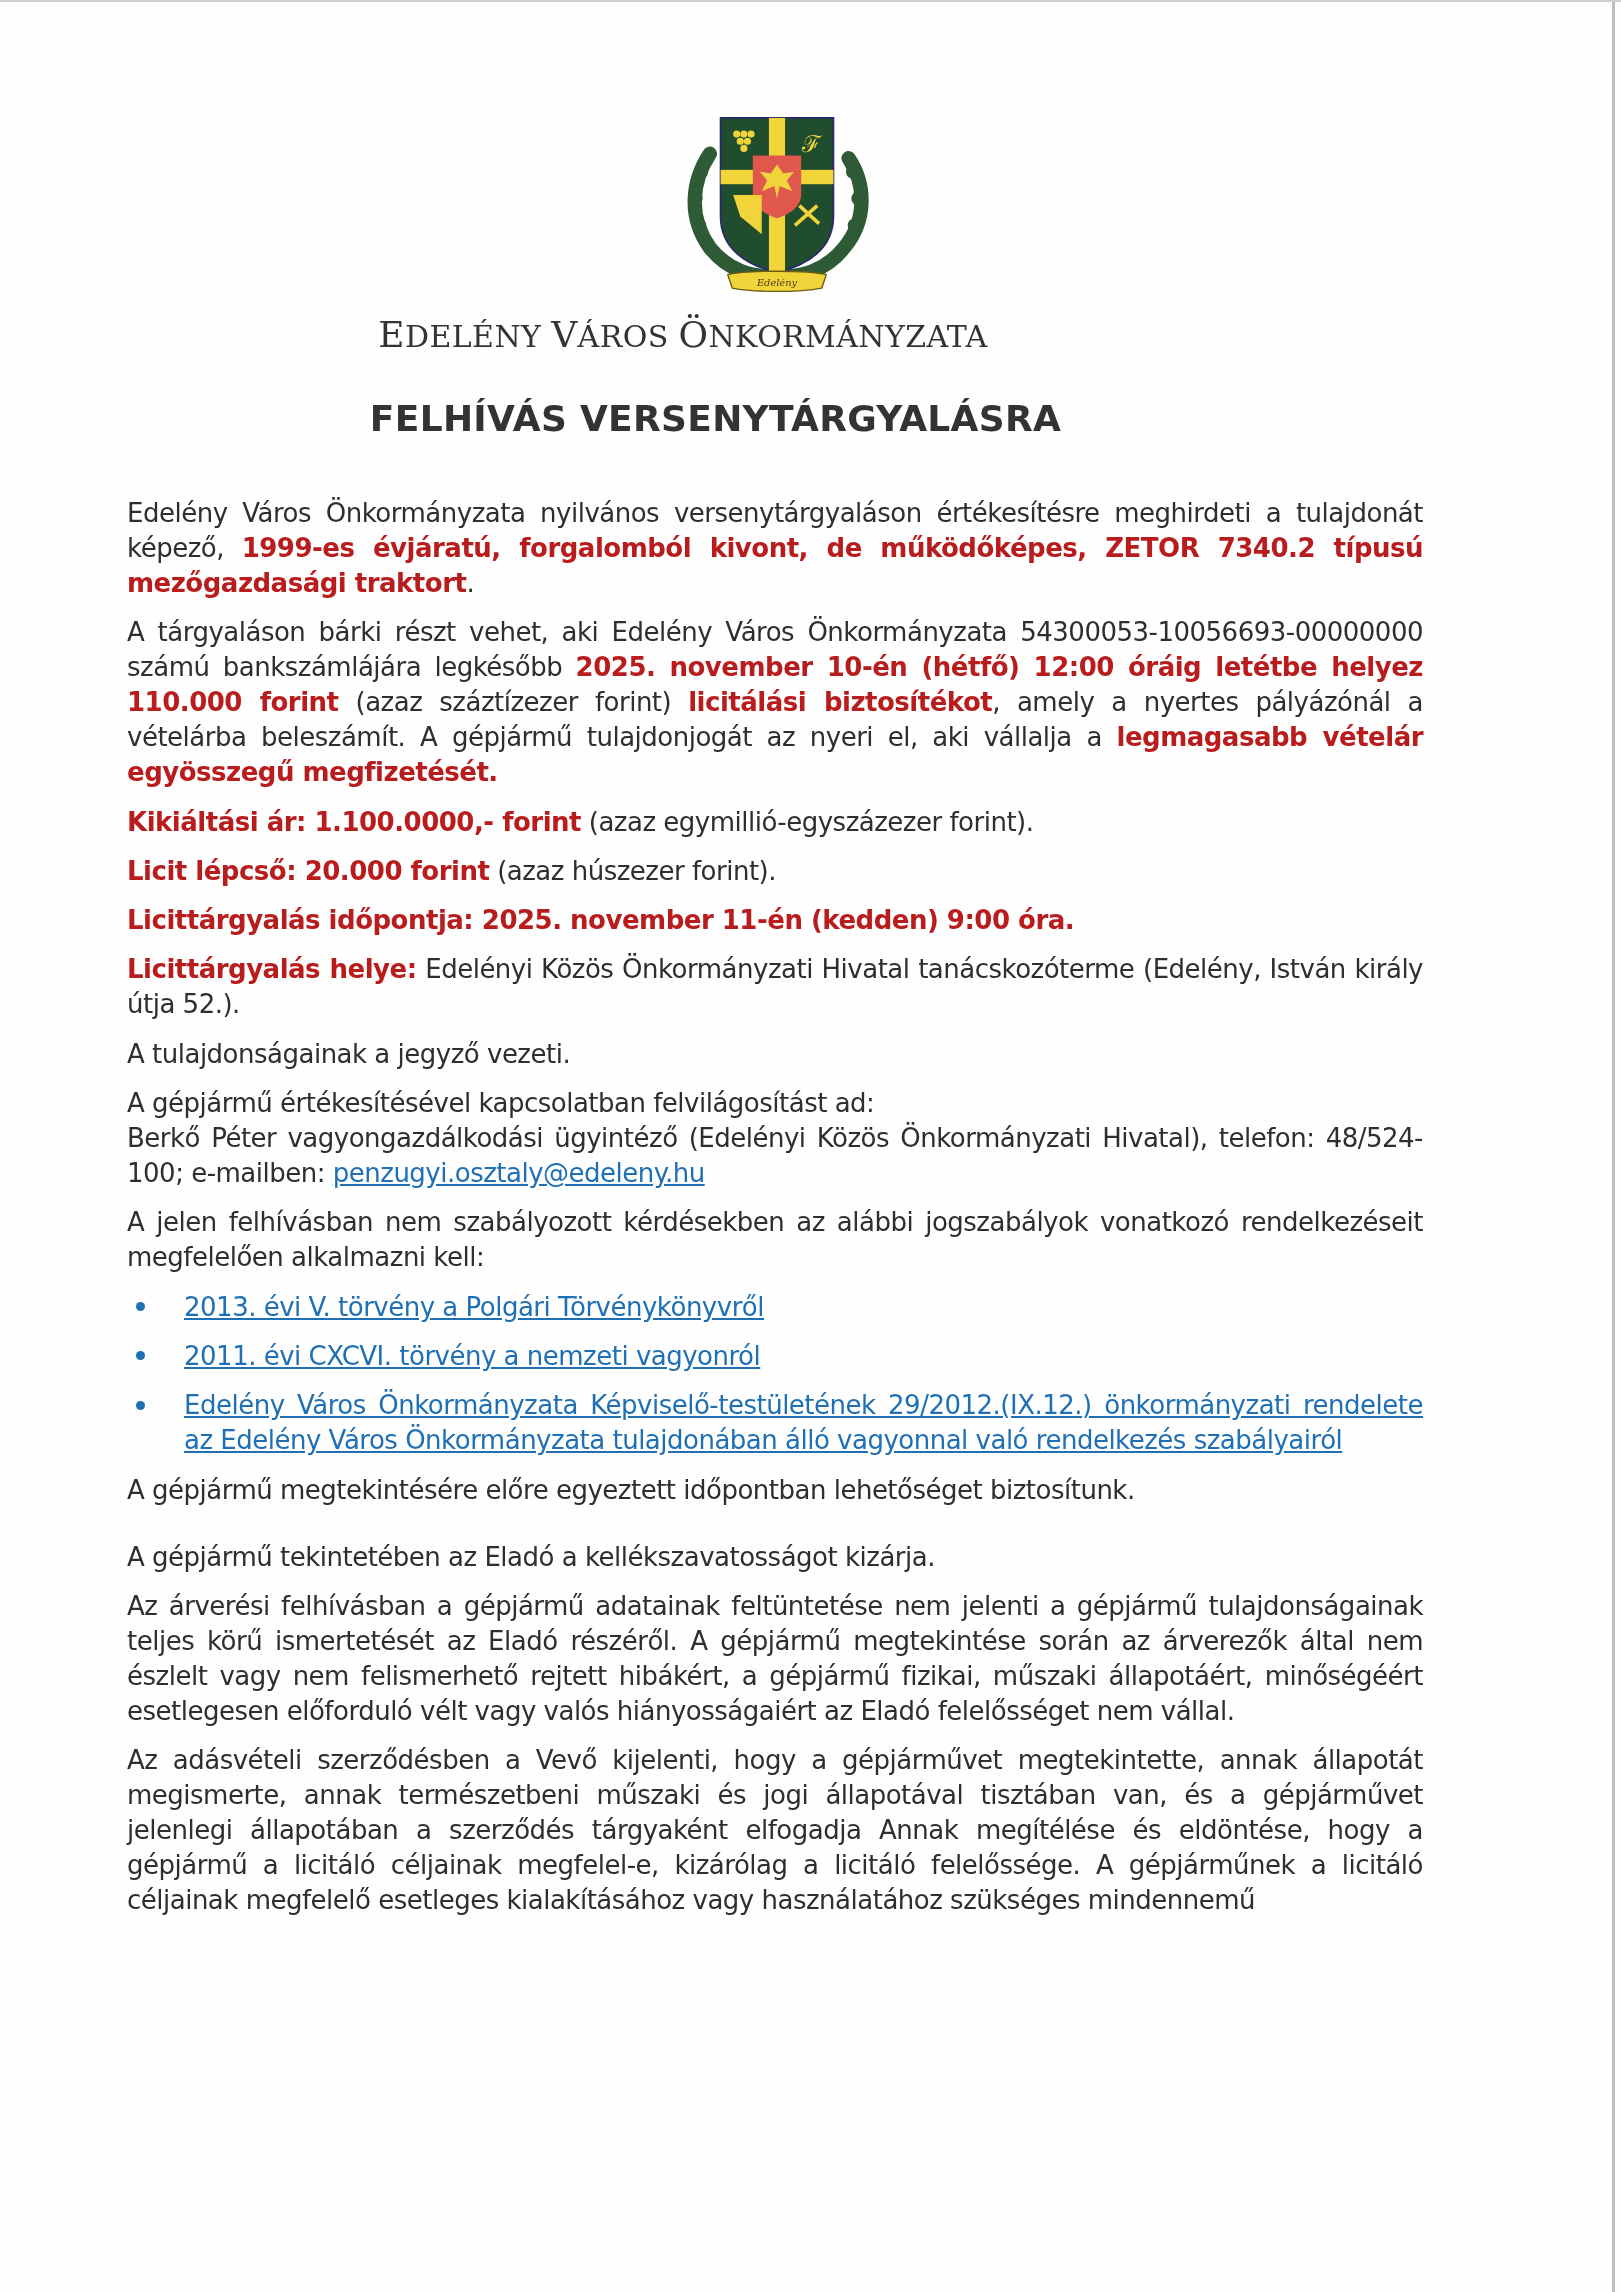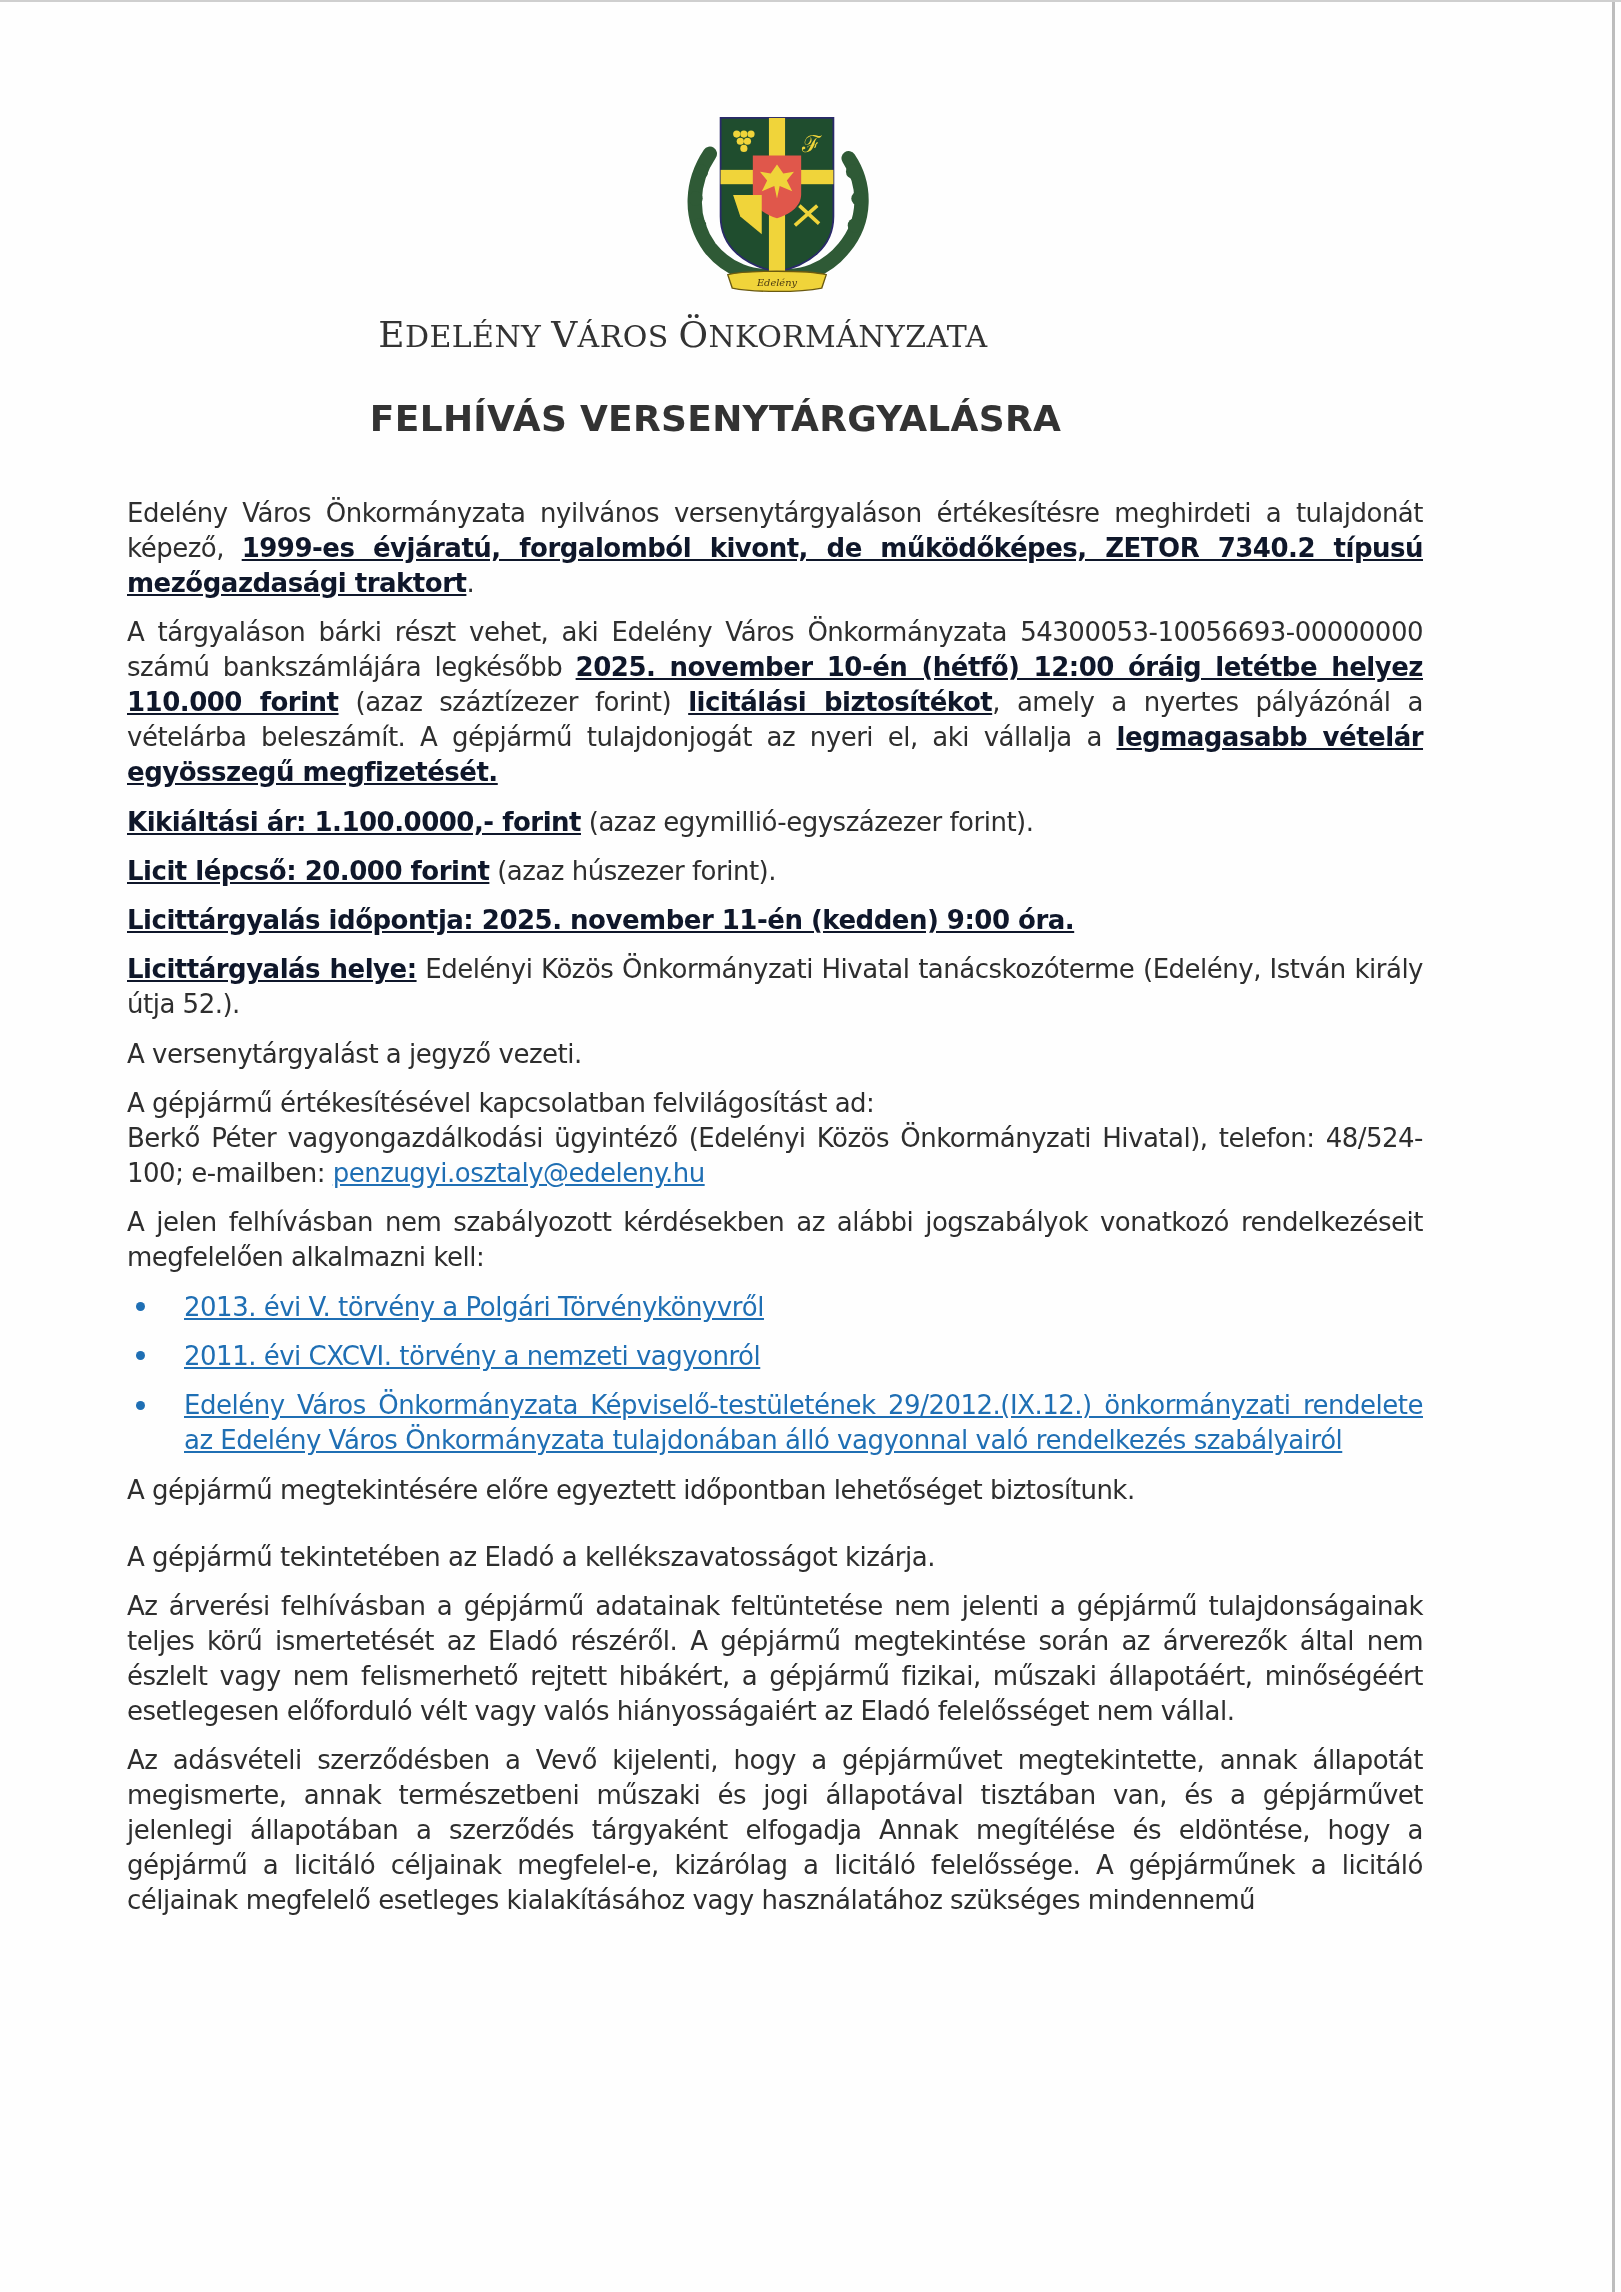--- a/index.html
+++ b/index.html
@@ -27,21 +27,21 @@
       position: absolute; left: 0; width: 1431px; top: 396px; text-align: center;
       font-family: "DejaVu Sans", sans-serif; font-weight: bold; font-size: 36px;
       color: #333; letter-spacing: 0.3px;
     }
     .body {
       position: absolute; left: 127px; top: 494px; width: 1296px;
       font-family: "DejaVu Sans", sans-serif; font-size: 26px; line-height: 35px;
       color: #2e2e2e; letter-spacing: -0.5px;
     }
     .body p { text-align: justify; margin-bottom: 14.3px; }
-    .body b { font-weight: bold; color: #0f172a; text-decoration: underline; }
+    .body b { font-weight: bold; color: #b91c1c; }
     .body a { color: #1f6fb4; text-decoration: underline; }
     .body ul { list-style: none; margin-bottom: 2px; }
     .body li { position: relative; padding-left: 57px; margin-bottom: 14.3px; text-align: justify; }
     .body li .bullet {
       position: absolute; left: 9px; top: 12.5px; width: 9px; height: 9px;
       border-radius: 50%; background: #1f6fb4;
     }
     .gap { height: 18px; }
   </style>
 </head>
@@ -113,21 +113,21 @@
     </p>
 
     <p>
       <b>Licittárgyalás időpontja: 2025. november 11-én (kedden) 9:00 óra.</b>
     </p>
 
     <p>
       <b>Licittárgyalás helye:</b><span> Edelényi Közös Önkormányzati Hivatal tanácskozóterme (Edelény, István király útja 52.).</span>
     </p>
 
-    <p>A versenytárgyalást a jegyző vezeti.</p>
+    <p>A tulajdonságainak a jegyző vezeti.</p>
 
     <p>
       <span>A gépjármű értékesítésével kapcsolatban felvilágosítást ad:</span><br>
       <span>Berkő Péter vagyongazdálkodási ügyintéző (Edelényi Közös Önkormányzati Hivatal), telefon: 48/524-100; e-mailben: </span><a href="#">penzugyi.osztaly@edeleny.hu</a>
     </p>
 
     <p>A jelen felhívásban nem szabályozott kérdésekben az alábbi jogszabályok vonatkozó rendelkezéseit megfelelően alkalmazni kell:</p>
 
     <ul>
       <li>

